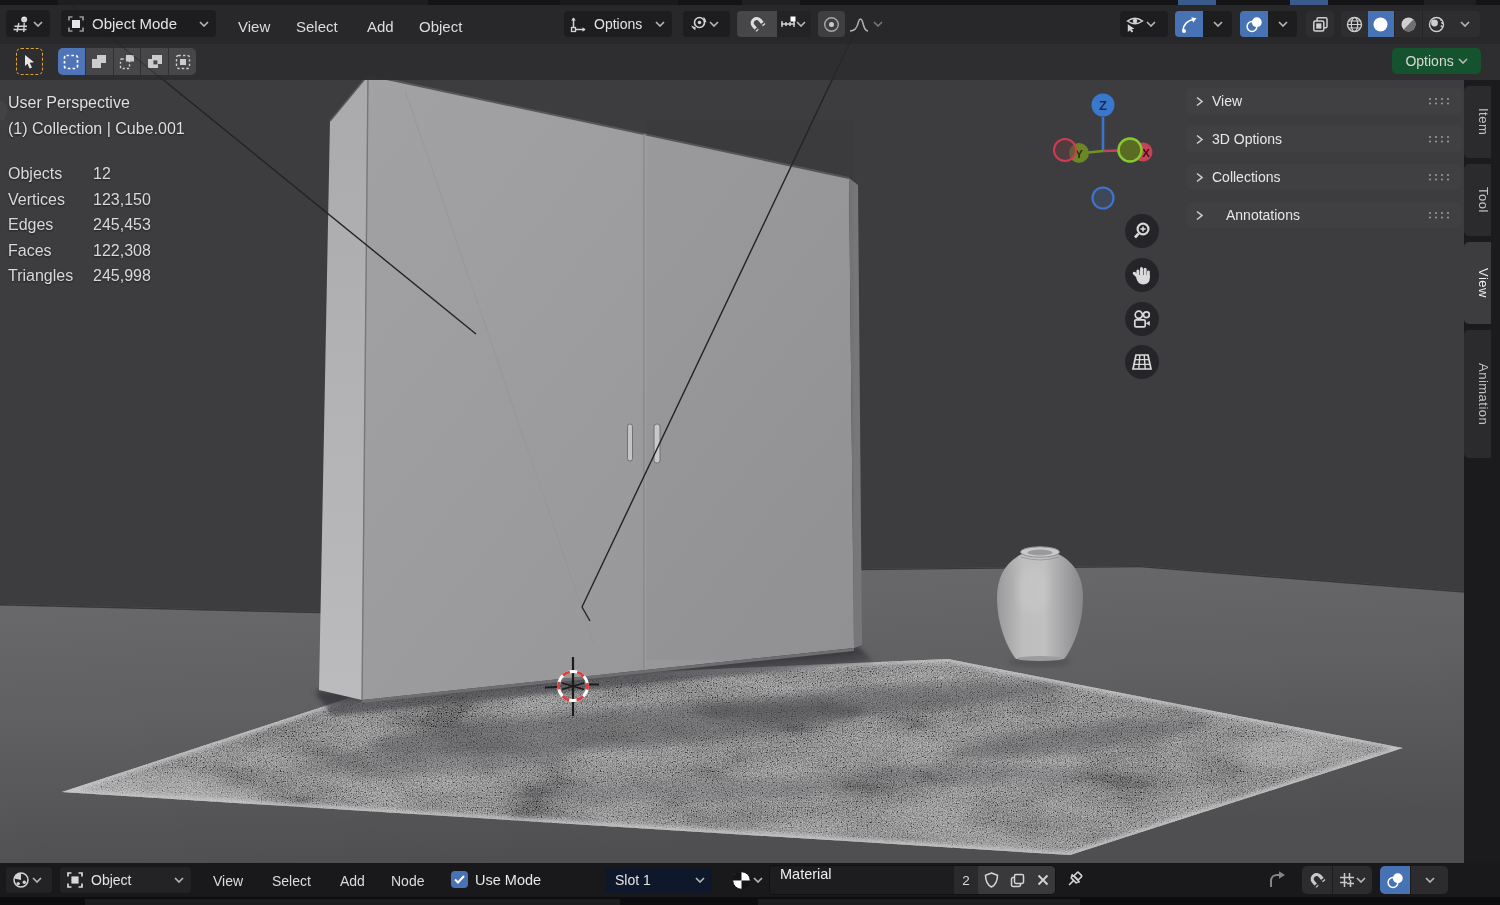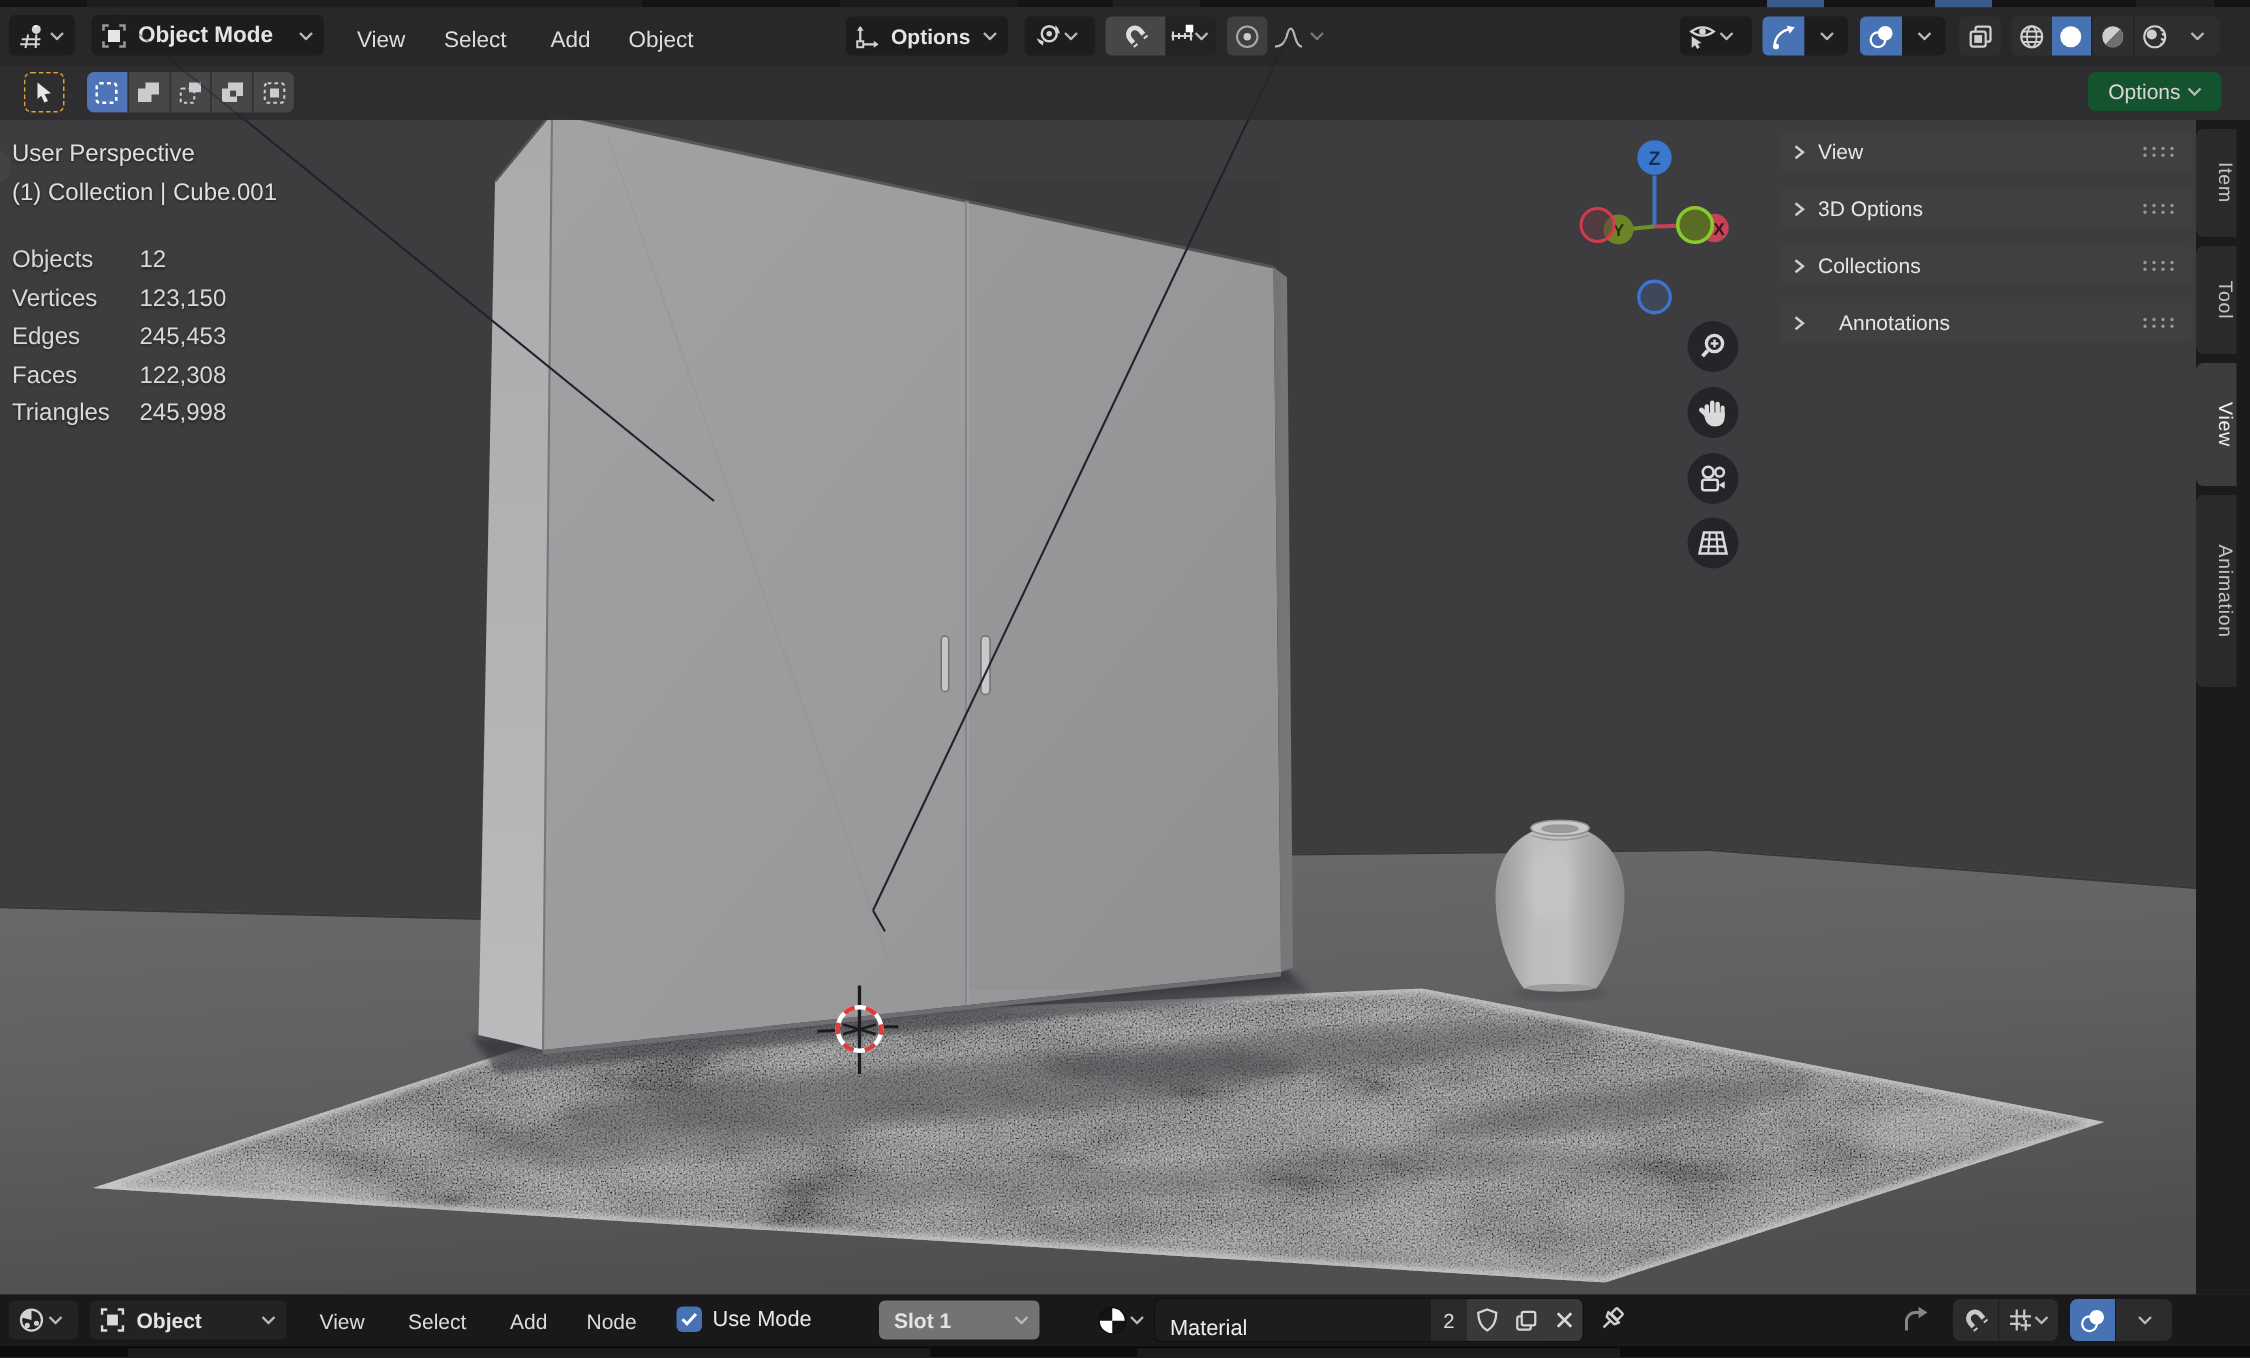--- a/index.html
+++ b/index.html
@@ -1,21 +1,21 @@
 <!DOCTYPE html>
 <html><head>
 <meta charset="utf-8">
 <style>
   html,body{margin:0;padding:0;width:1500px;height:905px;overflow:hidden;background:#3d3d3f;
     font-family:"Liberation Sans", sans-serif;}
   .abs{position:absolute;}
   .row{display:flex;align-items:center;}
   .menu{color:#dcdcdd;font-size:14px;}
   .menu15{color:#dcdcdd;font-size:15px;}
-  .wbtn{background:#1d1d1f;border-radius:4px;color:#e4e4e5;font-size:14px;display:flex;align-items:center;font-weight:bold;}
+  .wbtn{background:#1d1d1f;border-radius:4px;color:#e4e4e5;font-size:14px;display:flex;align-items:center;}
   .caret{width:10px;height:6px;display:inline-block;}
   svg{display:block;}
   .pnlrow{position:absolute;left:1186px;width:276px;height:26px;background:#404042;border-radius:5px;
     display:flex;align-items:center;color:#e6e6e7;font-size:14px;}
   .dots{position:absolute;right:12px;top:9px;width:22px;height:8px;}
   .tab{position:absolute;left:1464px;width:27px;background:#2b2b2d;border-radius:5px 0 0 5px;
     color:#c3c3c5;font-size:13px;writing-mode:vertical-rl;text-align:center;letter-spacing:0.5px;}
 </style>
 </head>
 <body>
@@ -537,41 +537,41 @@
 <span class="menu abs" style="left:272px;top:873px">Select</span>
 <span class="menu abs" style="left:340px;top:873px">Add</span>
 <span class="menu abs" style="left:391px;top:873px">Node</span>
 <div class="abs" style="left:451px;top:871px;width:17px;height:17px;background:#4772b3;border-radius:4px;display:flex;align-items:center;justify-content:center">
   <svg width="11" height="9" viewBox="0 0 11 9">
       <path d="M1,4.5 L4,7.5 L10,1" stroke="#fff" stroke-width="2" fill="none"></path>
     </svg>
 </div>
 <span class="abs" style="left:475px;top:872px;color:#e8e8e9;font-size:14.5px">Use Mode</span>
 
-<div class="abs wbtn" style="left:586px;top:867px;width:107px;height:26px;background:#737373">
+<div class="abs wbtn" style="left:605px;top:867px;width:107px;height:26px;background:#0f172a">
   <span style="margin-left:10px">Slot 1</span>
   <svg class="caret" style="margin-left:auto;margin-right:7px" viewBox="0 0 10 6">
       <path d="M1,1 L5,5 L9,1" stroke="#b9b9ba" stroke-width="1.6" fill="none"></path>
     </svg>
 </div>
 
 <div class="abs row" style="left:731px;top:867px;height:26px">
   <svg width="21" height="21" viewBox="0 0 21 21">
     <circle cx="10.5" cy="10.5" r="8.8" fill="#fff"></circle>
     <path d="M10.5,1.7 A8.8,8.8 0 0 0 1.7,10.5 L10.5,10.5 Z" fill="#141416"></path>
     <path d="M10.5,10.5 L10.5,19.3 A8.8,8.8 0 0 0 19.3,10.5 Z" fill="#141416"></path>
     <circle cx="10.5" cy="10.5" r="8.8" fill="none" stroke="#0e0e10" stroke-width="1"></circle>
   </svg>
   <svg class="caret" style="margin-left:1px" viewBox="0 0 10 6">
       <path d="M1,1 L5,5 L9,1" stroke="#b9b9ba" stroke-width="1.6" fill="none"></path>
     </svg>
 </div>
 
 <div class="abs row" style="left:769px;top:866px;height:28px">
-  <div style="width:184px;height:28px;background:#1d1d20;border:1px solid #111113;border-right:none;border-radius:5px 0 0 5px;display:flex;align-items:flex-end">
+  <div style="width:184px;height:28px;background:#1d1d20;border:1px solid #111113;border-right:none;border-radius:5px 0 0 5px;display:flex;align-items:flex-start">
     <span style="margin-left:10px;color:#eeeeef;font-size:14.5px">Material</span>
   </div>
   <div style="width:24px;height:28px;background:#2a2a2d;border-top:1px solid #111113;border-bottom:1px solid #111113;display:flex;align-items:center;justify-content:center;color:#d9d9da;font-size:13.5px">2</div>
   <div style="width:26px;height:28px;background:#39393c;border-top:1px solid #111113;border-bottom:1px solid #111113;display:flex;align-items:center;justify-content:center">
     <svg width="15" height="16" viewBox="0 0 15 16">
         <path d="M7.5,1 L13.5,3.2 C13.5,9 11.5,12.8 7.5,15 C3.5,12.8 1.5,9 1.5,3.2 Z" fill="none" stroke="#d5d5d6" stroke-width="1.5"></path>
       </svg>
   </div>
   <div style="width:26px;height:28px;background:#39393c;border-top:1px solid #111113;border-bottom:1px solid #111113;display:flex;align-items:center;justify-content:center">
     <svg width="15" height="15" viewBox="0 0 15 15">

